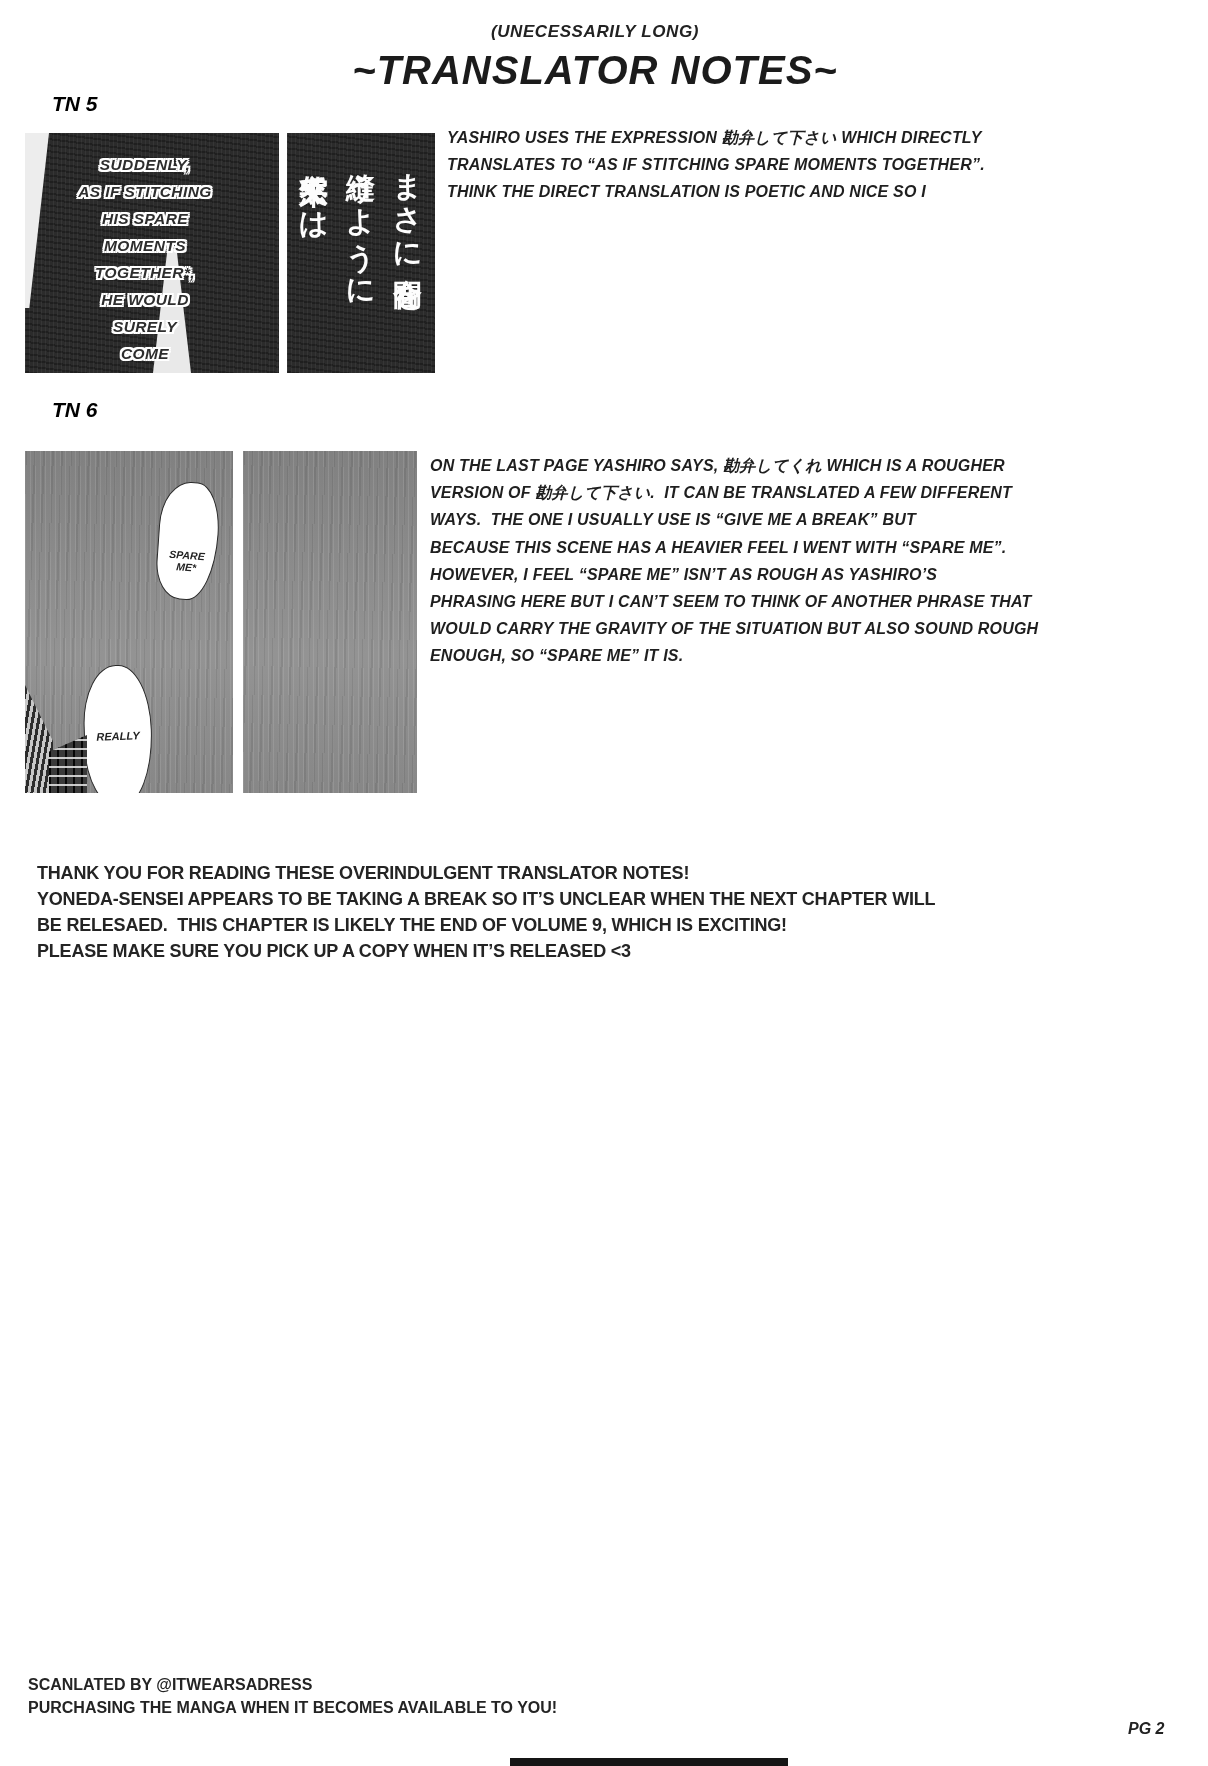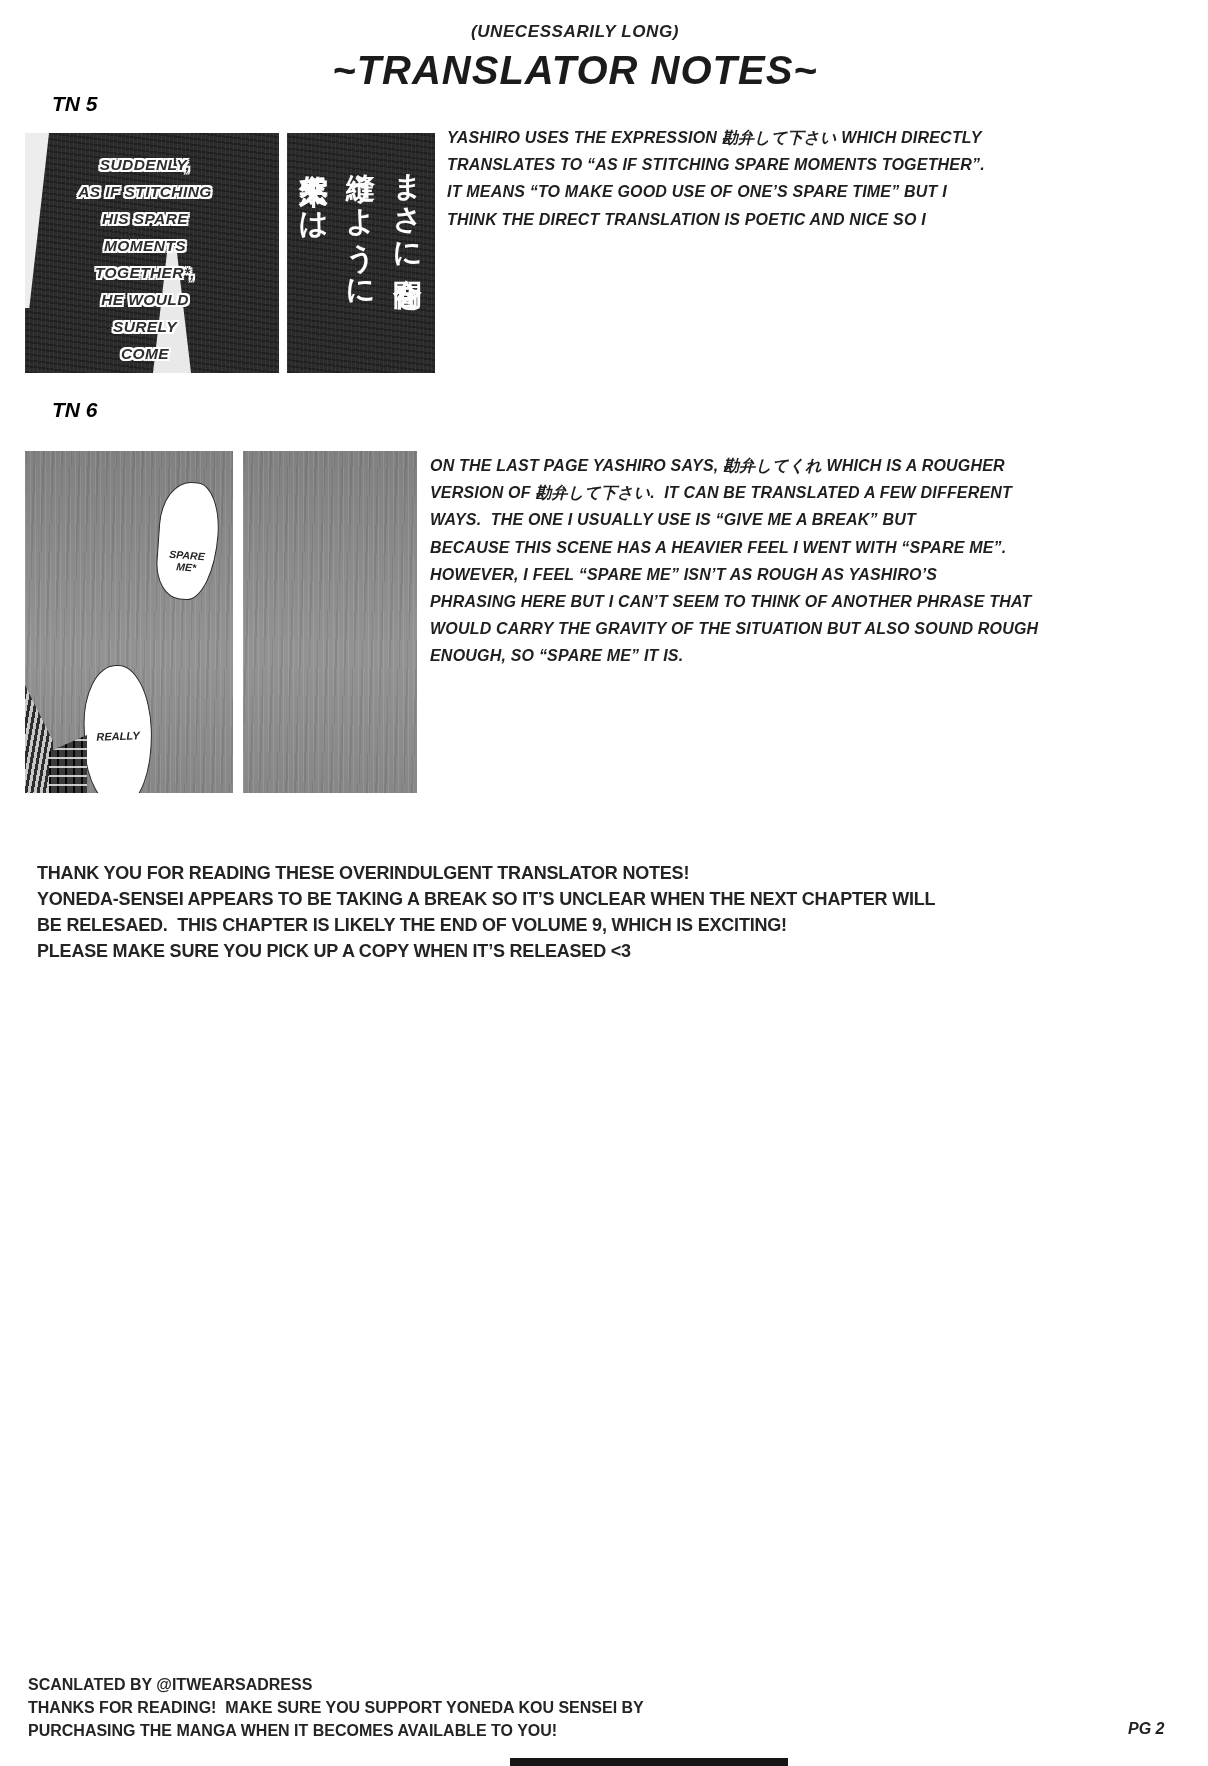--- a/index.html
+++ b/index.html
@@ -3,21 +3,21 @@
 <meta charset="utf-8">
 <style>
   html,body{margin:0;padding:0;}
   body{
     width:1208px;height:1766px;position:relative;background:#fff;
     font-family:"Liberation Sans",sans-serif;color:#1c1c1c;overflow:hidden;
   }
   .abs{position:absolute;}
 
   
-  .header{left:0;top:22px;width:1150px;text-align:center;}
+  .header{left:0;top:22px;width:1150px;text-align:center;padding-left:20px;}
   .subtitle{font:italic bold 17px/20px "Liberation Sans",sans-serif;letter-spacing:.6px;color:#222;}
   .title{font:italic bold 40px/44px "Liberation Sans",sans-serif;letter-spacing:1px;color:#1b1b1b;margin-top:6px;}
 
   .tn-label{font:italic bold 21px/22px "Liberation Sans",sans-serif;color:#000000;margin-left:22px;}
 
   
   .tn5-panel{left:25px;top:133px;width:410px;height:240px;display:flex;}
   .tn5-sub{position:relative;height:100%;overflow:hidden;
     background-color:#2b2b2b;
     background-image:
@@ -112,21 +112,20 @@
   <div class="tn5-sub tn5-right">
     <div class="tn5-jp">まさに合間を
 縫うように
 突然来ては</div>
   </div>
 </div>
 
 <div class="abs tn5-note">
   <div class="note-line">YASHIRO USES THE EXPRESSION 勘弁して下さい WHICH DIRECTLY</div>
   <div class="note-line">TRANSLATES TO “AS IF STITCHING SPARE MOMENTS TOGETHER”.</div>
-  <div class="note-line">IT MEANS “TO MAKE GOOD USE OF ONE’S SPARE TIME” BUT I</div>
   <div class="note-line">THINK THE DIRECT TRANSLATION IS POETIC AND NICE SO I</div>
 </div>
 
 <div class="abs tn-label" style="left:30px;top:399px;">TN 6</div>
 
 <div class="abs tn6-panel">
   <div class="tn6-sub tn6-left">
     <div class="bubble bubble-spare">
       <div class="btxt">SPARE
 ME*</div>
@@ -157,18 +156,17 @@
 
 <div class="abs outro">
   <div class="outro-line">THANK YOU FOR READING THESE OVERINDULGENT TRANSLATOR NOTES!</div>
   <div class="outro-line">YONEDA-SENSEI APPEARS TO BE TAKING A BREAK SO IT’S UNCLEAR WHEN THE NEXT CHAPTER WILL</div>
   <div class="outro-line">BE RELESAED.  THIS CHAPTER IS LIKELY THE END OF VOLUME 9, WHICH IS EXCITING!</div>
   <div class="outro-line">PLEASE MAKE SURE YOU PICK UP A COPY WHEN IT’S RELEASED &lt;3</div>
 </div>
 
 <div class="abs footer">
   <div class="footer-line">SCANLATED BY @ITWEARSADRESS</div>
-  <div class="footer-line">THANKS FOR READING!  MAKE SURE YOU SUPPORT YONEDA KOU SENSEI BY</div>
   <div class="footer-line">PURCHASING THE MANGA WHEN IT BECOMES AVAILABLE TO YOU!</div>
 </div>
 
 <div class="abs pg">PG 2</div>
 <div class="abs bottom-bar"></div>
 
 </body></html>

